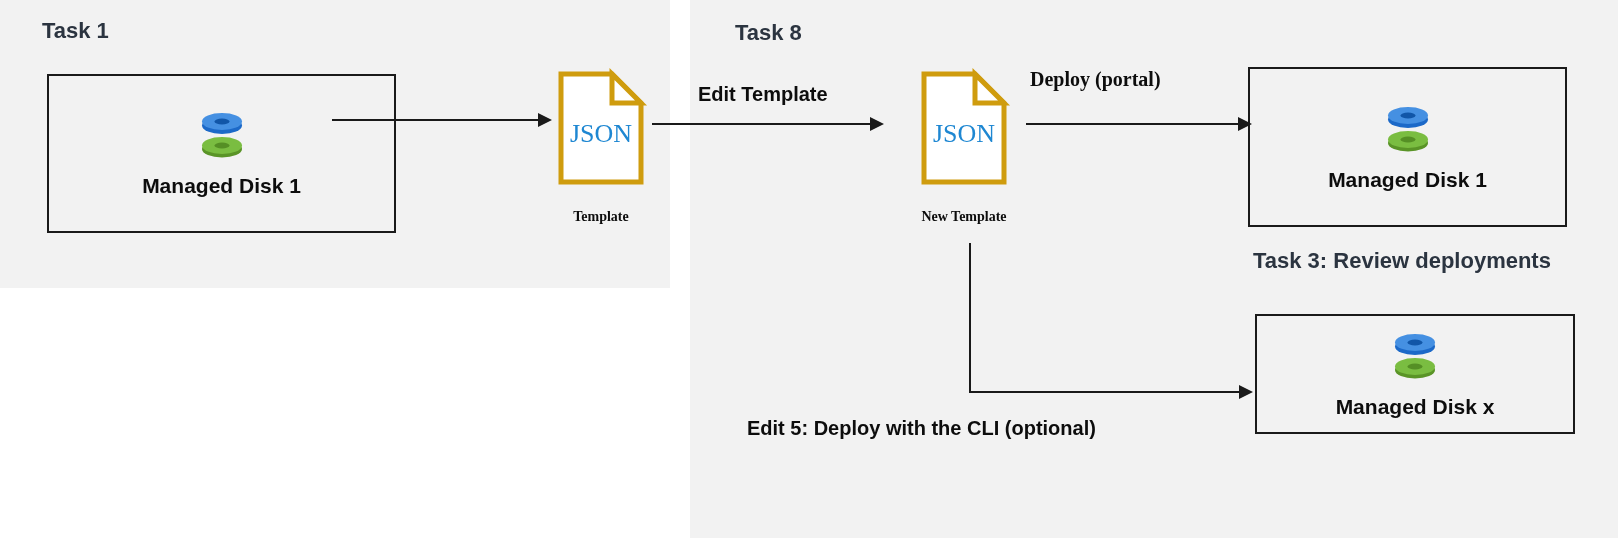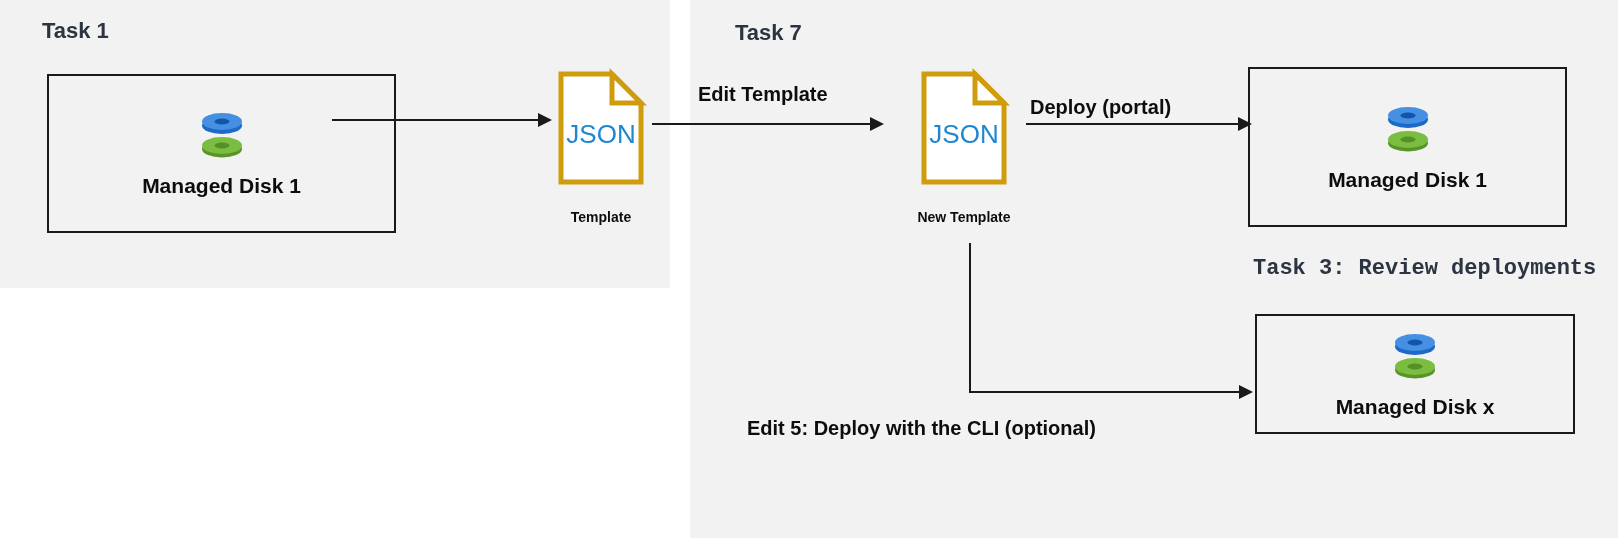--- a/index.html
+++ b/index.html
@@ -19,21 +19,21 @@
   .heading{position:absolute;font-size:22px;font-weight:bold;color:var(--heading);white-space:nowrap;}
 
   .disk-box{position:absolute;border:2px solid var(--line);display:flex;flex-direction:column;
             align-items:center;justify-content:center;gap:15px;}
   .box-label{font-size:21px;font-weight:bold;color:var(--ink);white-space:nowrap;}
 
   .disk-icon{width:52px;height:50px;display:block;}
   .d-blue-top{fill:var(--disk-blue-top);} .d-blue-side{fill:var(--disk-blue-side);} .d-blue-hole{fill:var(--disk-blue-hole);}
   .d-green-top{fill:var(--disk-green-top);} .d-green-side{fill:var(--disk-green-side);} .d-green-hole{fill:var(--disk-green-hole);}
 
-  .file-group{position:absolute;width:200px;display:flex;flex-direction:column;align-items:center;}
+  .file-group{position:absolute;width:200px;display:flex;flex-direction:column;align-items:center;font-family:Liberation Serif, serif;}
   .json-icon{position:relative;width:90px;height:118px;}
   .json-icon svg{display:block;width:90px;height:118px;overflow:visible;}
   .json-file-doc{fill:#ffffff;stroke:var(--gold);stroke-width:5;stroke-linejoin:miter;}
   .json-text{position:absolute;left:0;top:50px;width:100%;text-align:center;
              font-size:26px;font-weight:normal;color:var(--json-blue);letter-spacing:0px;}
   .file-label{margin-top:22px;font-size:14px;font-weight:bold;color:var(--ink);white-space:nowrap;}
 
   .arrow-label{position:absolute;font-size:20px;font-weight:bold;color:var(--ink);white-space:nowrap;}
   .hline{position:absolute;height:2px;background:var(--line);}
   .vline{position:absolute;width:2px;background:var(--line);}
@@ -79,49 +79,49 @@
     <div class="json-icon">
       <svg viewBox="0 0 90 118">
         <path class="json-file-doc" d="M5 5 H56 L85 34 V113 H5 Z"></path>
         <path class="json-file-doc" d="M56 5 V34 H85 Z"></path>
       </svg>
       <span class="json-text">JSON</span>
     </div>
     <div class="file-label">Template</div>
   </div>
 
-  <div class="heading" style="left:735px;top:20px;">Task 7</div>
+  <div class="heading" style="left:735px;top:20px;">Task 8</div>
 
   <div class="arrow-label" style="left:698px;top:83px;text-align:right;">Edit Template</div>
   <div class="hline" style="left:652px;top:123px;width:219px;"></div>
   <div class="arrow-head" style="left:870px;top:117px;"></div>
 
   <div class="file-group" style="left:864px;top:69px;">
     <div class="json-icon">
       <svg viewBox="0 0 90 118">
         <path class="json-file-doc" d="M5 5 H56 L85 34 V113 H5 Z"></path>
         <path class="json-file-doc" d="M56 5 V34 H85 Z"></path>
       </svg>
       <span class="json-text">JSON</span>
     </div>
     <div class="file-label">New Template</div>
   </div>
 
-  <div class="arrow-label" style="left:1030px;top:96px;">Deploy (portal)</div>
+  <div class="arrow-label" style="left:1030px;top:68px;font-family:Liberation Serif, serif;">Deploy (portal)</div>
   <div class="hline" style="left:1026px;top:123px;width:213px;"></div>
   <div class="arrow-head" style="left:1238px;top:117px;"></div>
 
   <div class="disk-box" style="left:1248px;top:67px;width:319px;height:160px;">
     <svg class="disk-icon">
         <use href="#disk-symbol"></use>
       </svg>
     <div class="box-label">Managed Disk 1</div>
   </div>
 
-  <div class="heading" style="left:1253px;top:256px;font-family:Liberation Mono, monospace;">Task 3: Review deployments</div>
+  <div class="heading" style="left:1253px;top:248px;">Task 3: Review deployments</div>
 
   <div class="vline" style="left:969px;top:243px;height:150px;"></div>
   <div class="hline" style="left:969px;top:391px;width:271px;"></div>
   <div class="arrow-head" style="left:1239px;top:385px;"></div>
 
   <div class="disk-box" style="left:1255px;top:314px;width:320px;height:120px;">
     <svg class="disk-icon">
         <use href="#disk-symbol"></use>
       </svg>
     <div class="box-label">Managed Disk x</div>

